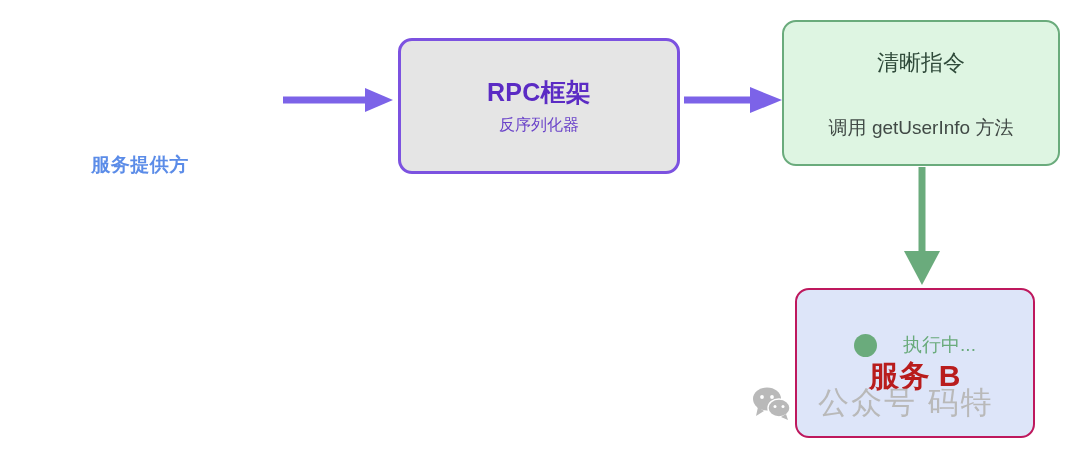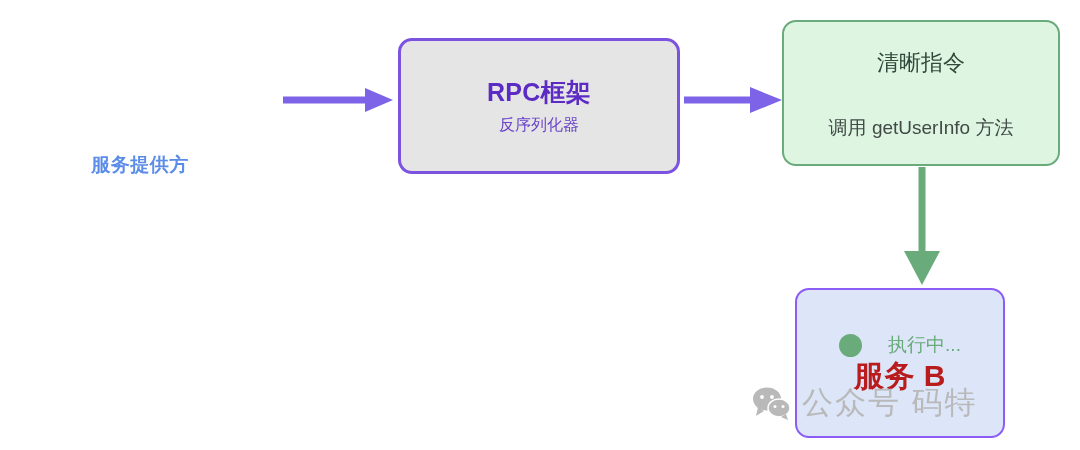--- a/index.html
+++ b/index.html
@@ -113,24 +113,24 @@
     text-align: center;
     white-space: nowrap;
     margin-top: 16px;
   }
 
   
   .svc-box {
     position: absolute;
     left: 795px;
     top: 288px;
-    width: 210px;
+    width: 240px;
     height: 150px;
     background: #dde5f9;
-    border: 2px solid #8b5cf6;
+    border: 2px solid #be185d;
     border-radius: 14px;
     box-sizing: border-box;
     display: flex;
     flex-direction: column;
     align-items: center;
     justify-content: center;
   }
   .svc-status {
     display: flex;
     align-items: center;
@@ -166,21 +166,21 @@
     position: absolute;
   }
 
   
   .watermark {
     position: absolute;
     left: 752px;
     top: 382px;
     display: flex;
     align-items: center;
-    gap: 10px;
+    gap: 26px;
     pointer-events: none;
   }
   .wm-text {
     color: #b9b9b9;
     font-size: 31px;
     letter-spacing: 2px;
     white-space: nowrap;
     font-family: "Liberation Sans", "DejaVu Sans", sans-serif;
   }
   .wm-icon { display: block; }

